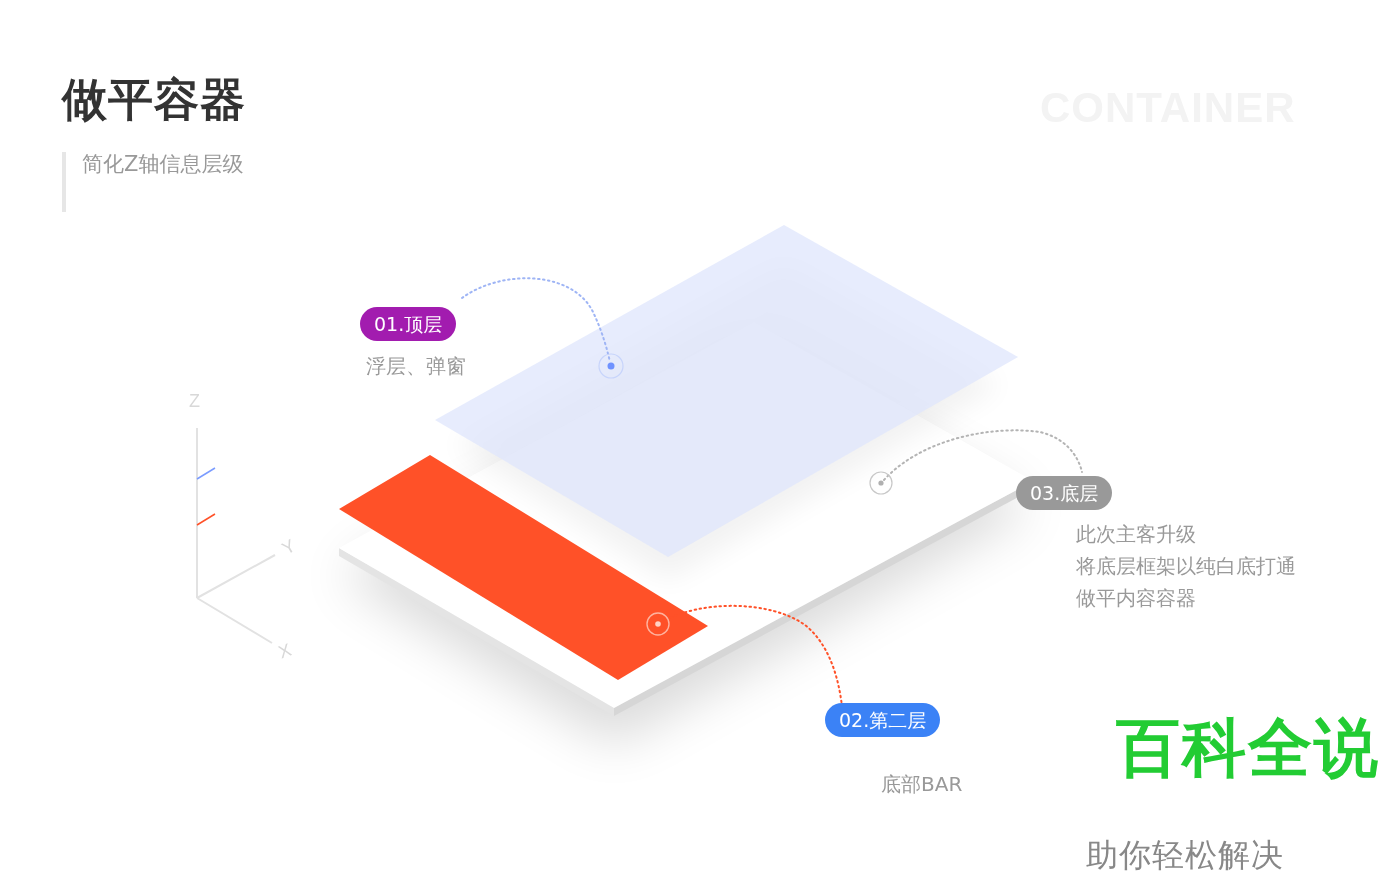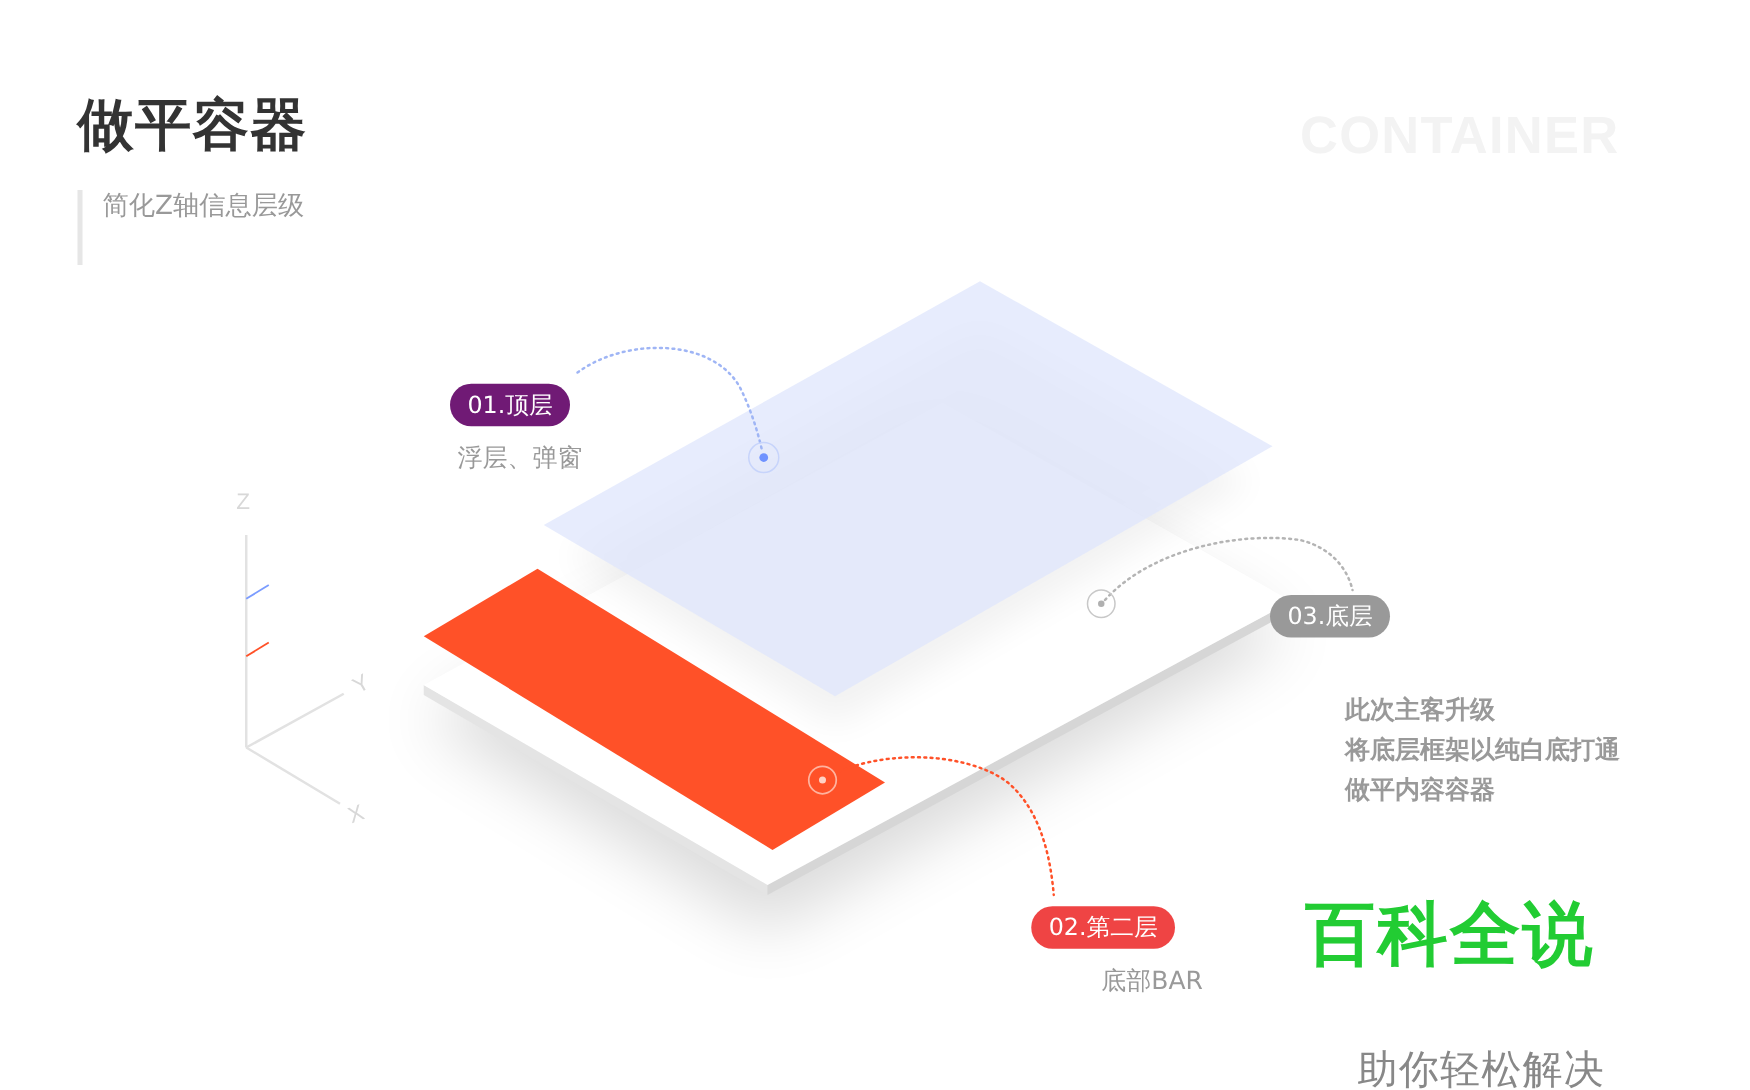--- a/index.html
+++ b/index.html
@@ -5,28 +5,28 @@
   html, body { margin: 0; padding: 0; background: #ffffff; }
   body { width: 1400px; height: 872px; position: relative; overflow: hidden;
          font-family: "DejaVu Sans", "Liberation Sans", sans-serif; }
   .abs { position: absolute; }
   .title { left: 62px; top: 74px; font-size: 45px; font-weight: bold; color: #333333; letter-spacing: 1px; line-height: 52px; }
   .bg-word { left: 1040px; top: 84px; font-size: 42px; font-weight: bold; color: #f3f3f3; letter-spacing: 1px; font-family: "Liberation Sans", sans-serif; }
   .subtitle-bar { left: 62px; top: 152px; width: 4px; height: 60px; background: #e6e6e6; }
   .subtitle { left: 82px; top: 146px; font-size: 21px; color: #999999; line-height: 36px; }
   .diagram { left: 0; top: 0; width: 1400px; height: 872px; }
   .pill { height: 34px; border-radius: 17px; color: #ffffff; font-size: 19px; line-height: 34px; padding: 0 14px; white-space: nowrap; }
-  .pill-top { left: 360px; top: 307px; background: #701a75; }
+  .pill-top { left: 360px; top: 307px; background: #a21caf; }
   .pill-base { left: 1016px; top: 476px; background: #999999; }
-  .pill-mid { left: 825px; top: 725px; background: #ef4444; }
+  .pill-mid { left: 825px; top: 703px; background: #3b82f6; }
   .caption { font-size: 20px; color: #999999; line-height: 32px; white-space: nowrap; }
   .cap-top { left: 366px; top: 350px; }
-  .cap-base { left: 1076px; top: 551px; font-weight: bold; }
+  .cap-base { left: 1076px; top: 518px; }
   .cap-mid { left: 838px; top: 768px; margin-left: 43px; }
-  .wm-main { left: 1044px; top: 712px; font-size: 56px; font-weight: bold; color: #22cc33; letter-spacing: 2px; line-height: 72px; }
+  .wm-main { left: 1116px; top: 712px; font-size: 64px; font-weight: bold; color: #22cc33; letter-spacing: 2px; line-height: 72px; }
   .wm-sub { left: 1086px; top: 786px; font-size: 32px; color: #888888; letter-spacing: 1px; line-height: 42px; margin-top: 48px; }
   .axis-label { font-size: 18px; color: #d8d8d8; font-family: "Liberation Sans", sans-serif; }
 </style>
 </head>
 <body>
 
 <div class="abs title">做平容器</div>
 <div class="abs bg-word">CONTAINER</div>
 <div class="abs subtitle-bar"></div>
 <div class="abs subtitle">

